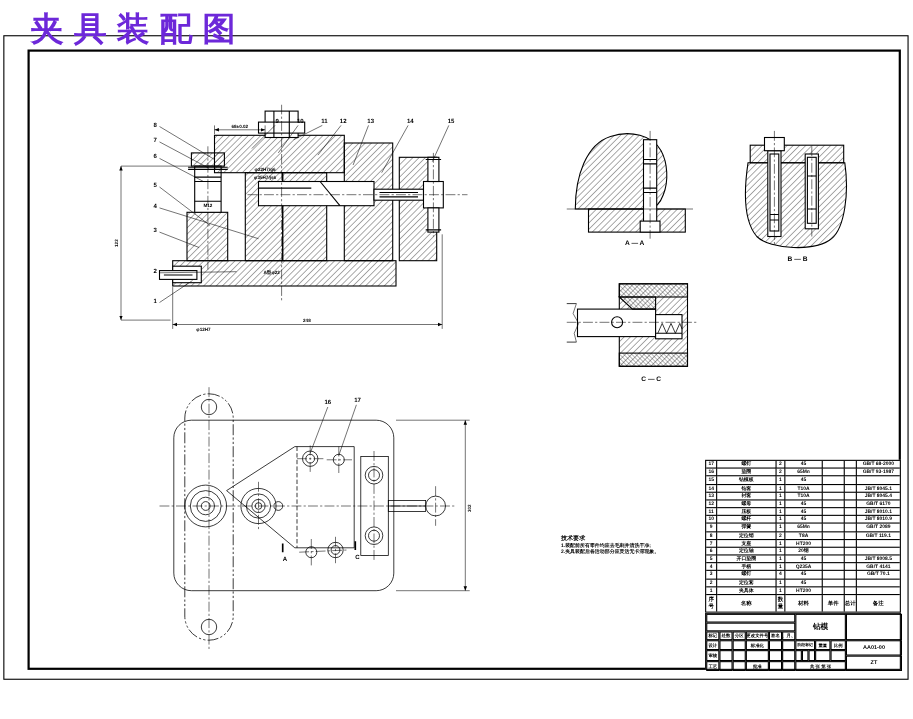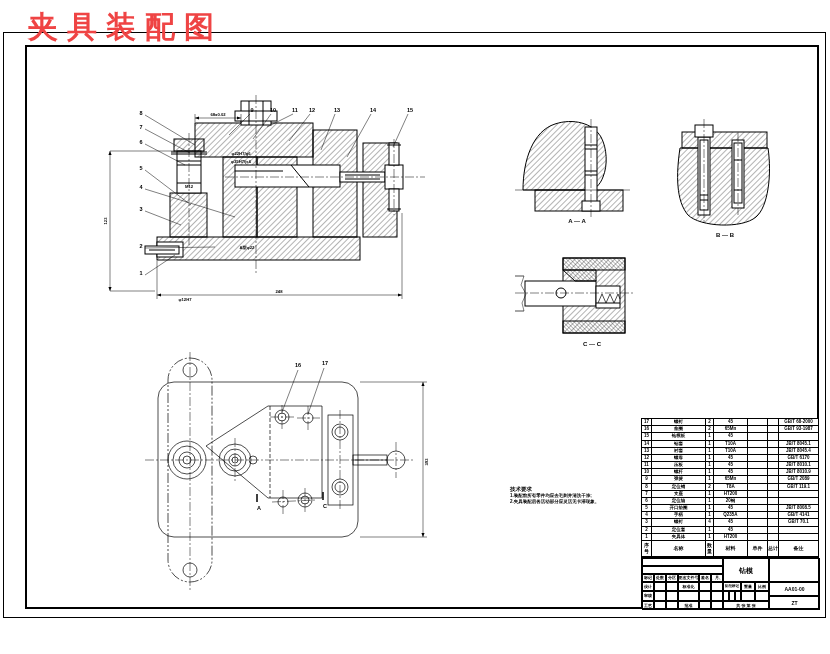--- a/index.html
+++ b/index.html
@@ -51,21 +51,21 @@
       </pattern>
       <marker id="arr" viewBox="0 0 10 10" refX="9" refY="5" markerWidth="9" markerHeight="9" orient="auto-start-reverse">
         <path d="M0,1.5 L9,5 L0,8.5 z" fill="#000"></path>
       </marker>
     </defs>
   </svg>
 
   <div id="outer-frame" class="frame"></div>
   <div id="inner-frame" class="frame"></div>
 
-  <div id="drawing-title" style="color: #ef4444;">夹具装配图</div>
+  <div id="drawing-title" style="color: #6d28d9;">夹具装配图</div>
 
   <svg class="view" style="left:95px;top:95px" width="350" height="250" viewBox="0 0 350 250">
     <g stroke="#000" stroke-width="1" fill="none">
 
       <rect x="62" y="142" width="203" height="23" fill="url(#h1)"></rect>
 
       <rect x="75" y="98" width="37" height="44" fill="url(#h1)"></rect>
 
       <rect x="82" y="56" width="24" height="42" fill="#fff"></rect>
       <line x1="82" y1="66" x2="106" y2="66"></line>

